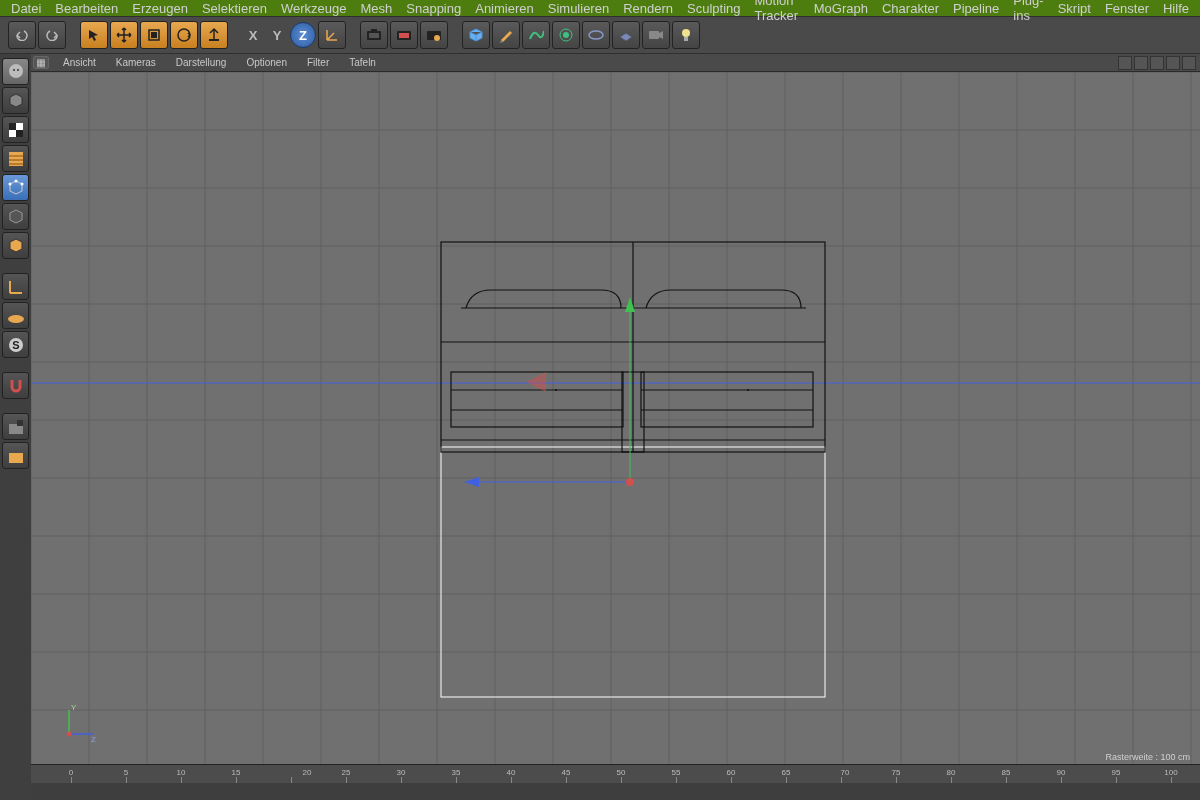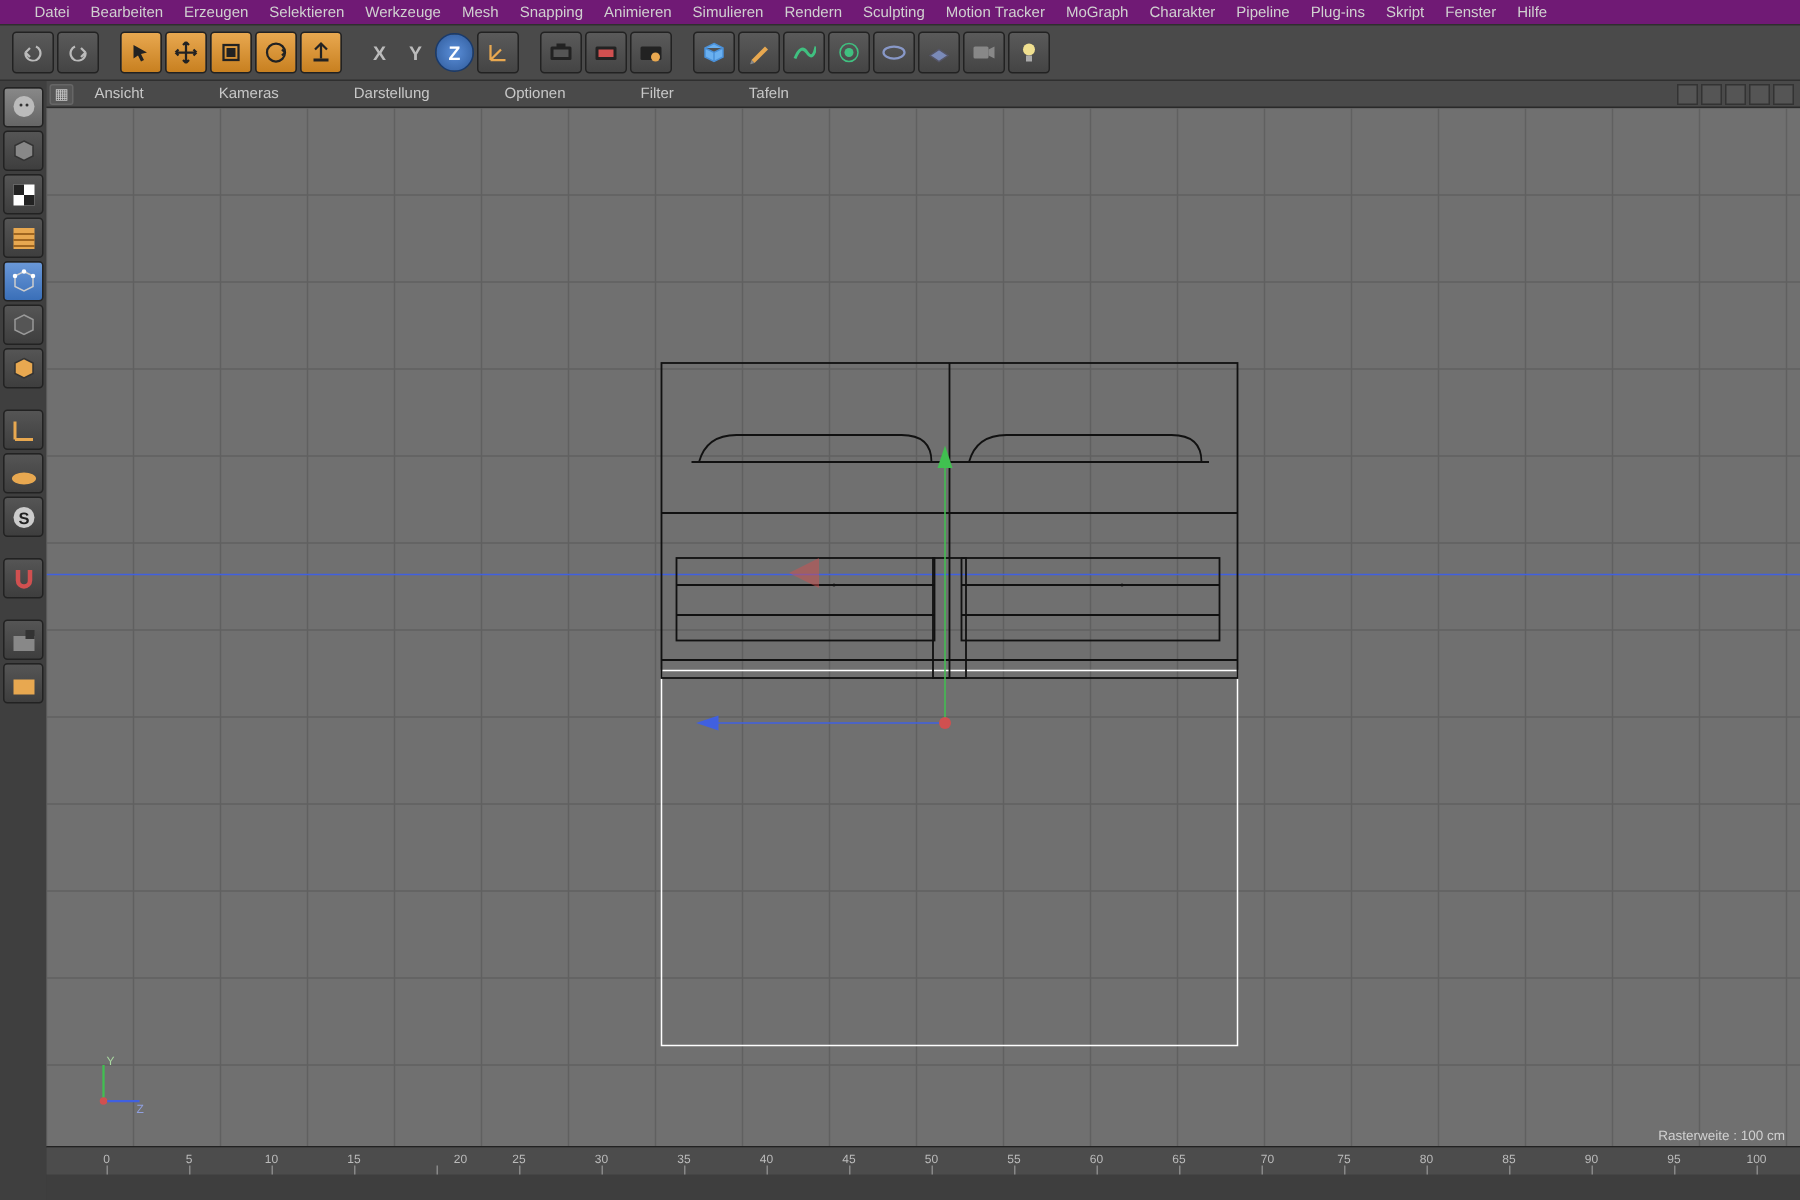--- a/index.html
+++ b/index.html
@@ -1,19 +1,19 @@
 <!DOCTYPE html>
 <html><head>
 <meta charset="utf-8">
 <style>
 * { margin: 0; padding: 0; box-sizing: border-box; font-family: Arial, sans-serif; user-select: none; }
 html, body { width: 1200px; height: 800px; background: #3a3a3a; overflow: hidden; }
 
 
-.menubar { height: 16px; background: #701a75; display: flex; align-items: center; padding: 0 16px; font-size: 10px; color: #d0d0d0; }
+.menubar { height: 16px; background: #4d7c0f; display: flex; align-items: center; padding: 0 4px; font-size: 13px; color: #d0d0d0; }
 .menubar span { padding: 0 7px; cursor: pointer; }
 
 
 .toolbar { height: 38px; background: #4a4a4a; border-top: 1px solid #2f2f2f; border-bottom: 1px solid #2f2f2f; display: flex; align-items: center; padding: 0 8px; gap: 2px; }
 .tbtn { width: 28px; height: 28px; border: 1px solid #222; background: linear-gradient(#5a5a5a,#444); border-radius: 3px; display:flex; align-items:center; justify-content:center; cursor:pointer; }
 .tbtn.orange { background: linear-gradient(#e8a850,#c88020); }
 .tbtn svg, .tbtn span { pointer-events:none; }
 .tsep { width: 10px; }
 .axislbl { width:22px; height:22px; color:#bbb; font-size:13px; font-weight:bold; display:flex; align-items:center; justify-content:center; }
 .axisZ { width:26px; height:26px; border-radius:50%; background: radial-gradient(#5a8ed8,#2f5a9a); color:#fff; font-size:13px; font-weight:bold; display:flex; align-items:center; justify-content:center; border:1px solid #1a3a6a; }
@@ -274,21 +274,21 @@
     <div class="licon">
         <svg width="18" height="18">
           <rect x="2" y="6" width="14" height="10" fill="#e8a850"></rect>
         </svg>
       </div>
   </div>
 
   <div class="vpwrap">
     <div class="vpmenu">
       <div class="mbtn first">▦</div>
-      <div id="vpmenuitems" style="display:flex;gap:30px;">
+      <div id="vpmenuitems" style="display:flex;">
           <div class="mbtn">Ansicht</div>
           <div class="mbtn">Kameras</div>
           <div class="mbtn">Darstellung</div>
           <div class="mbtn">Optionen</div>
           <div class="mbtn">Filter</div>
           <div class="mbtn">Tafeln</div>
         </div>
       <div class="vpicons">
         <div></div>
         <div></div>

